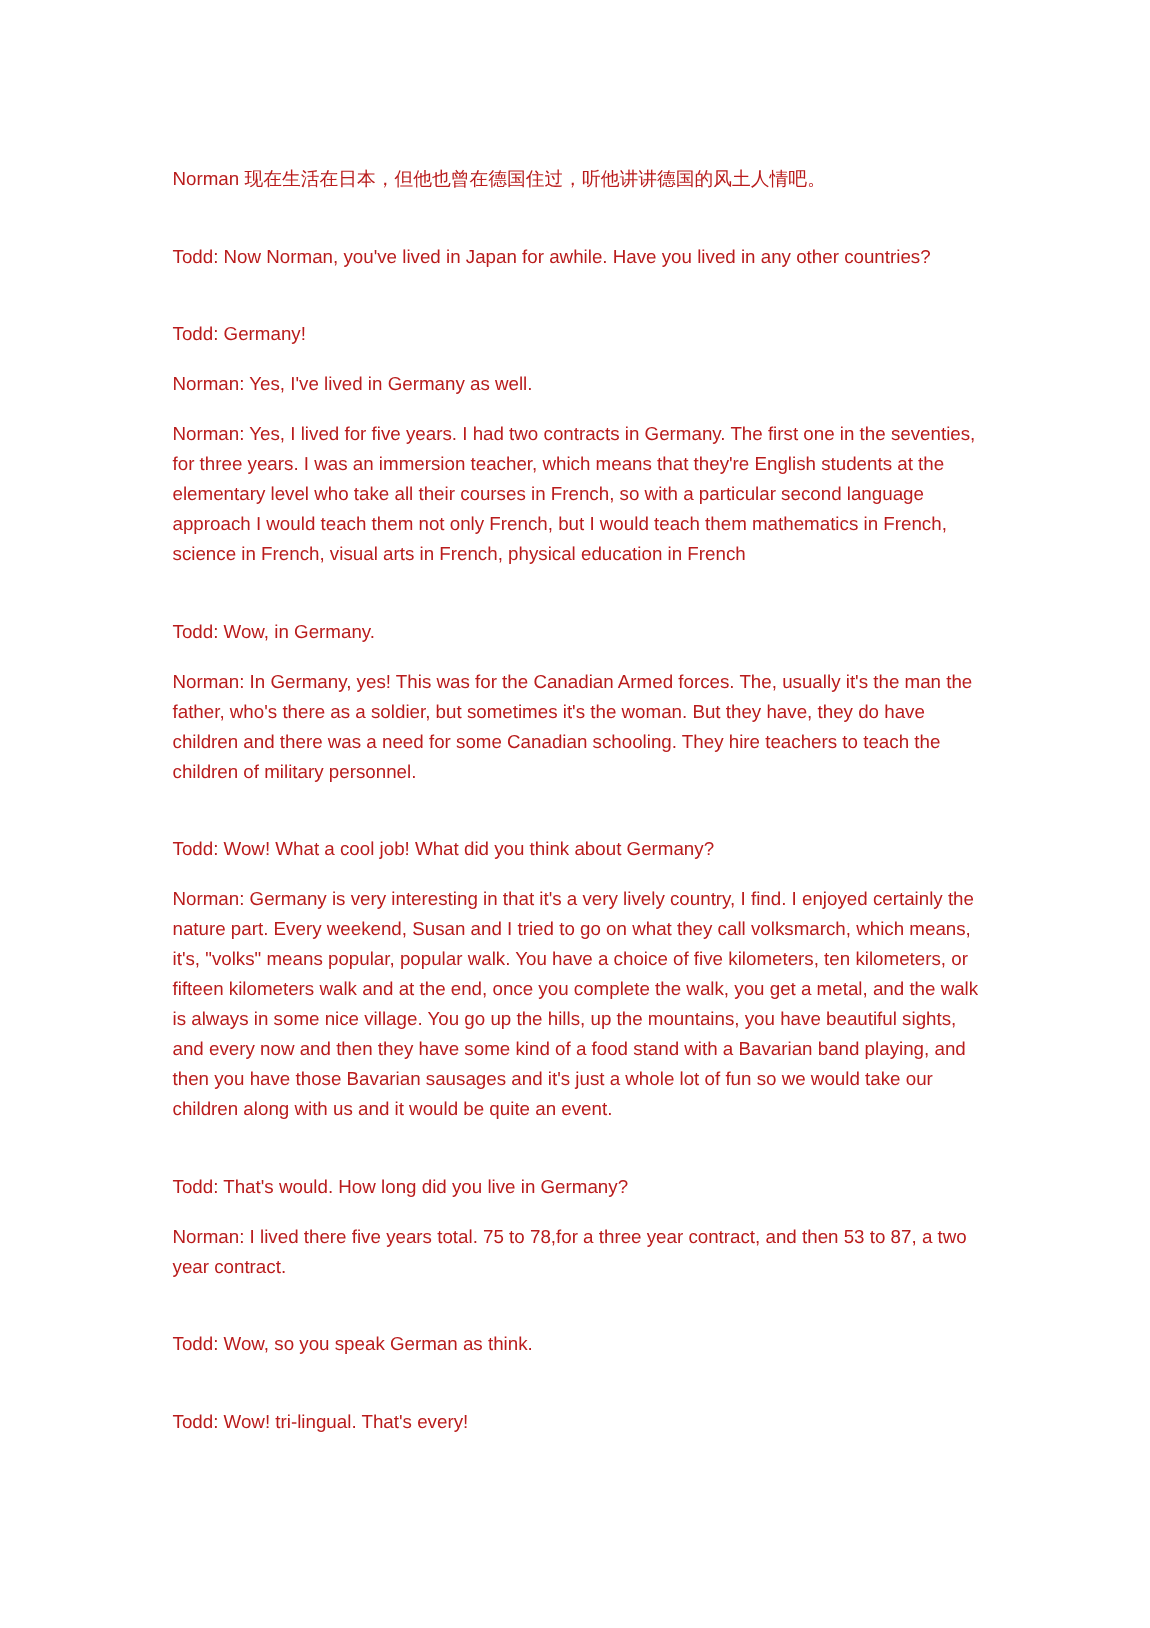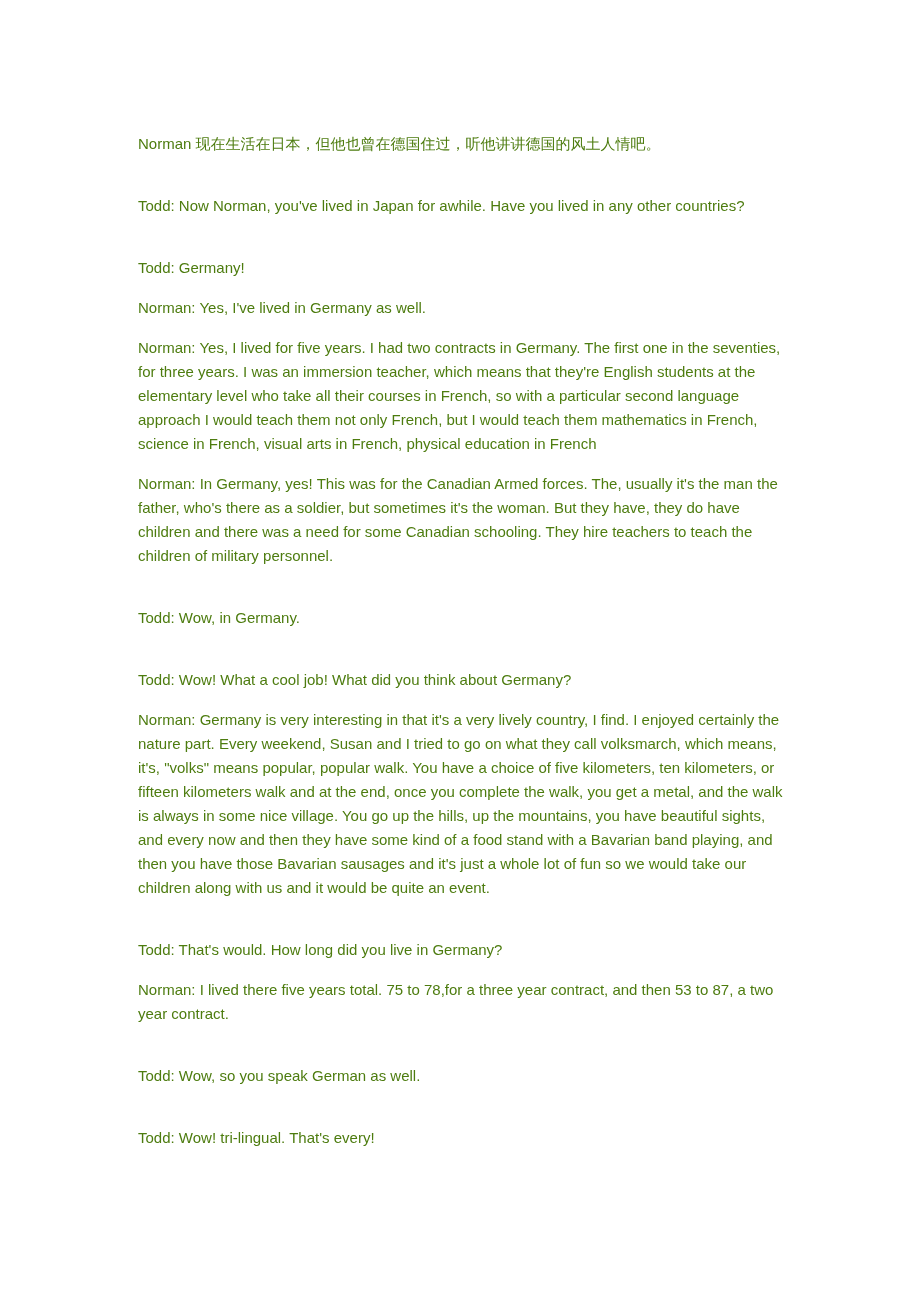--- a/index.html
+++ b/index.html
@@ -16,21 +16,21 @@
   }
   .transcript {
     position: absolute;
     left: 138px;
     top: 0;
     padding-top: 132px;
     width: 652px;
     font-family: "Liberation Sans", sans-serif;
     font-size: 15px;
     line-height: 24px;
-    color: #4d7c0f;
+    color: #b91c1c;
     text-align: left;
   }
   .para {
     margin: 0 0 16px 0;
   }
   .para.gap-large {
     margin-top: 38px;
   }
   .para.intro {
     
@@ -40,22 +40,22 @@
 </head>
 <body>
 
 <div class="page">
   <div class="transcript" id="transcript">
       <p class="para intro" lang="zh">Norman 现在生活在日本，但他也曾在德国住过，听他讲讲德国的风土人情吧。</p>
       <p class="para gap-large">Todd: Now Norman, you've lived in Japan for awhile. Have you lived in any other countries?</p>
       <p class="para gap-large">Todd: Germany!</p>
       <p class="para">Norman: Yes, I've lived in Germany as well.</p>
       <p class="para">Norman: Yes, I lived for five years. I had two contracts in Germany. The first one in the seventies, for three years. I was an immersion teacher, which means that they're English students at the elementary level who take all their courses in French, so with a particular second language approach I would teach them not only French, but I would teach them mathematics in French, science in French, visual arts in French, physical education in French</p>
+      <p class="para gap-large">Todd: Wow, in Germany.</p>
       <p class="para">Norman: In Germany, yes! This was for the Canadian Armed forces. The, usually it's the man the father, who's there as a soldier, but sometimes it's the woman. But they have, they do have children and there was a need for some Canadian schooling. They hire teachers to teach the children of military personnel.</p>
-      <p class="para gap-large">Todd: Wow, in Germany.</p>
       <p class="para gap-large">Todd: Wow! What a cool job! What did you think about Germany?</p>
       <p class="para">Norman: Germany is very interesting in that it's a very lively country, I find. I enjoyed certainly the nature part. Every weekend, Susan and I tried to go on what they call volksmarch, which means, it's, "volks" means popular, popular walk. You have a choice of five kilometers, ten kilometers, or fifteen kilometers walk and at the end, once you complete the walk, you get a metal, and the walk is always in some nice village. You go up the hills, up the mountains, you have beautiful sights, and every now and then they have some kind of a food stand with a Bavarian band playing, and then you have those Bavarian sausages and it's just a whole lot of fun so we would take our children along with us and it would be quite an event.</p>
       <p class="para gap-large">Todd: That's would. How long did you live in Germany?</p>
       <p class="para">Norman: I lived there five years total. 75 to 78,for a three year contract, and then 53 to 87, a two year contract.</p>
-      <p class="para gap-large">Todd: Wow, so you speak German as well.</p>
+      <p class="para gap-large">Todd: Wow, so you speak German as think.</p>
       <p class="para gap-large">Todd: Wow! tri-lingual. That's every!</p>
     </div>
 </div>
 
 </body></html>

